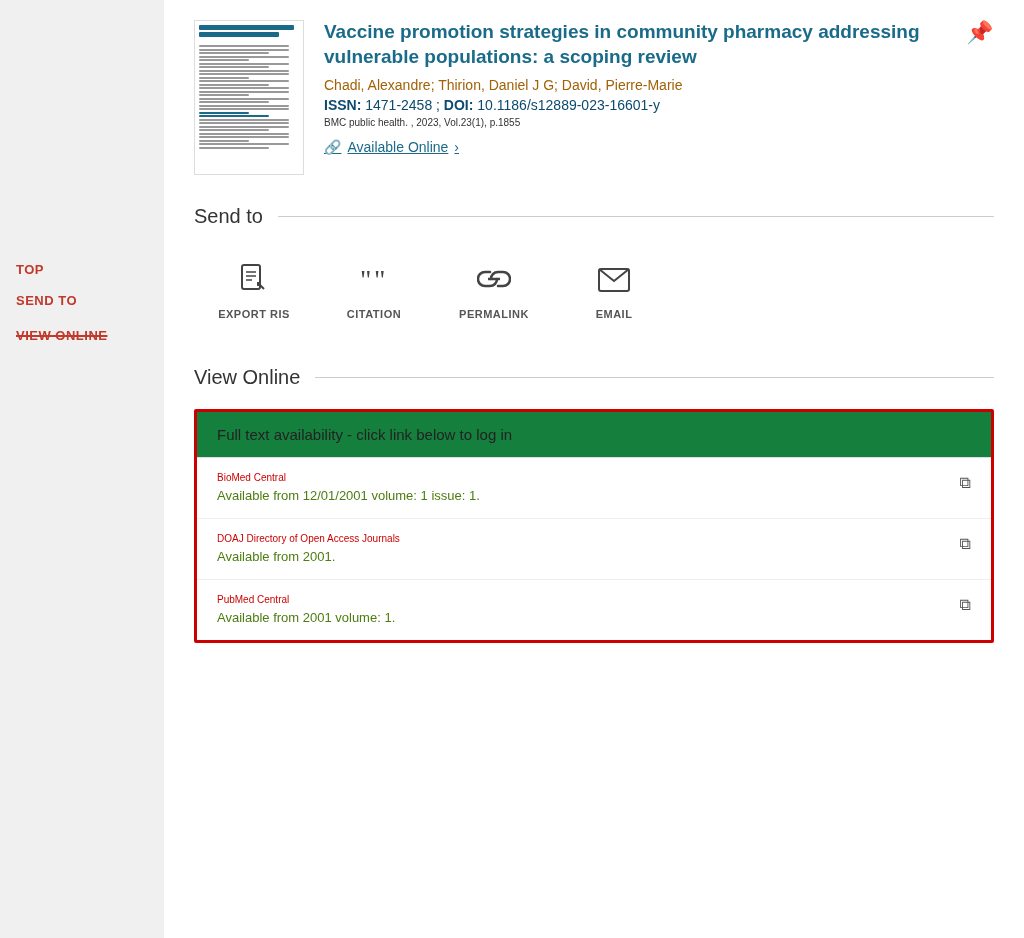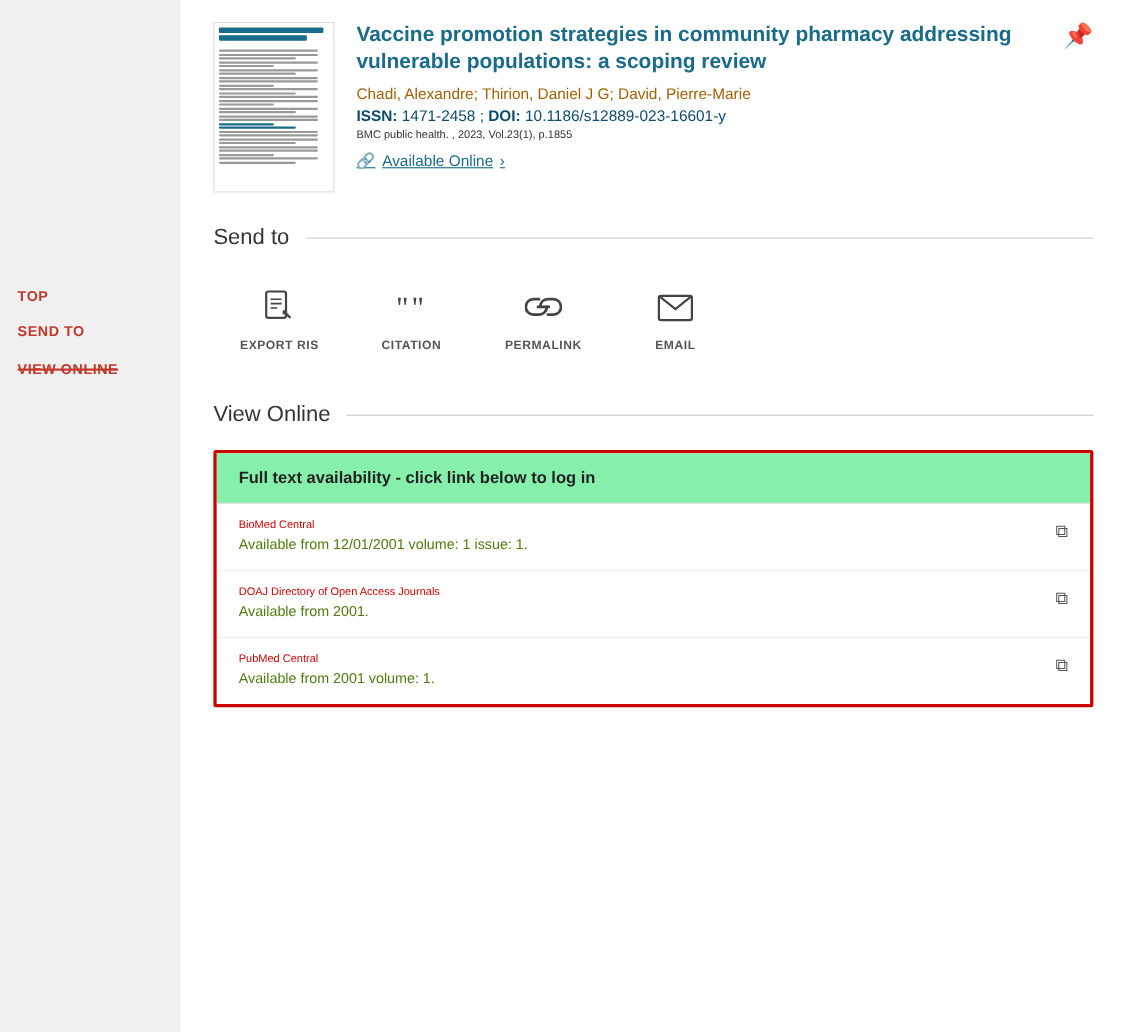--- a/index.html
+++ b/index.html
@@ -214,24 +214,24 @@
       text-align: center;
     }
 
     
     .view-online-box {
       border: 3px solid #cc0000;
       border-radius: 2px;
       overflow: hidden;
     }
     .view-online-header {
-      background: #86efac;
+      background: #15803d;
       padding: 14px 20px;
       font-size: 15px;
-      font-weight: bold;
+      font-weight: normal;
       color: #222;
       border-bottom: 1px solid #ddd;
     }
     .view-online-item {
       padding: 14px 20px;
       border-bottom: 1px solid #eee;
       background: #fff;
       display: flex;
       align-items: flex-start;
       justify-content: space-between;

